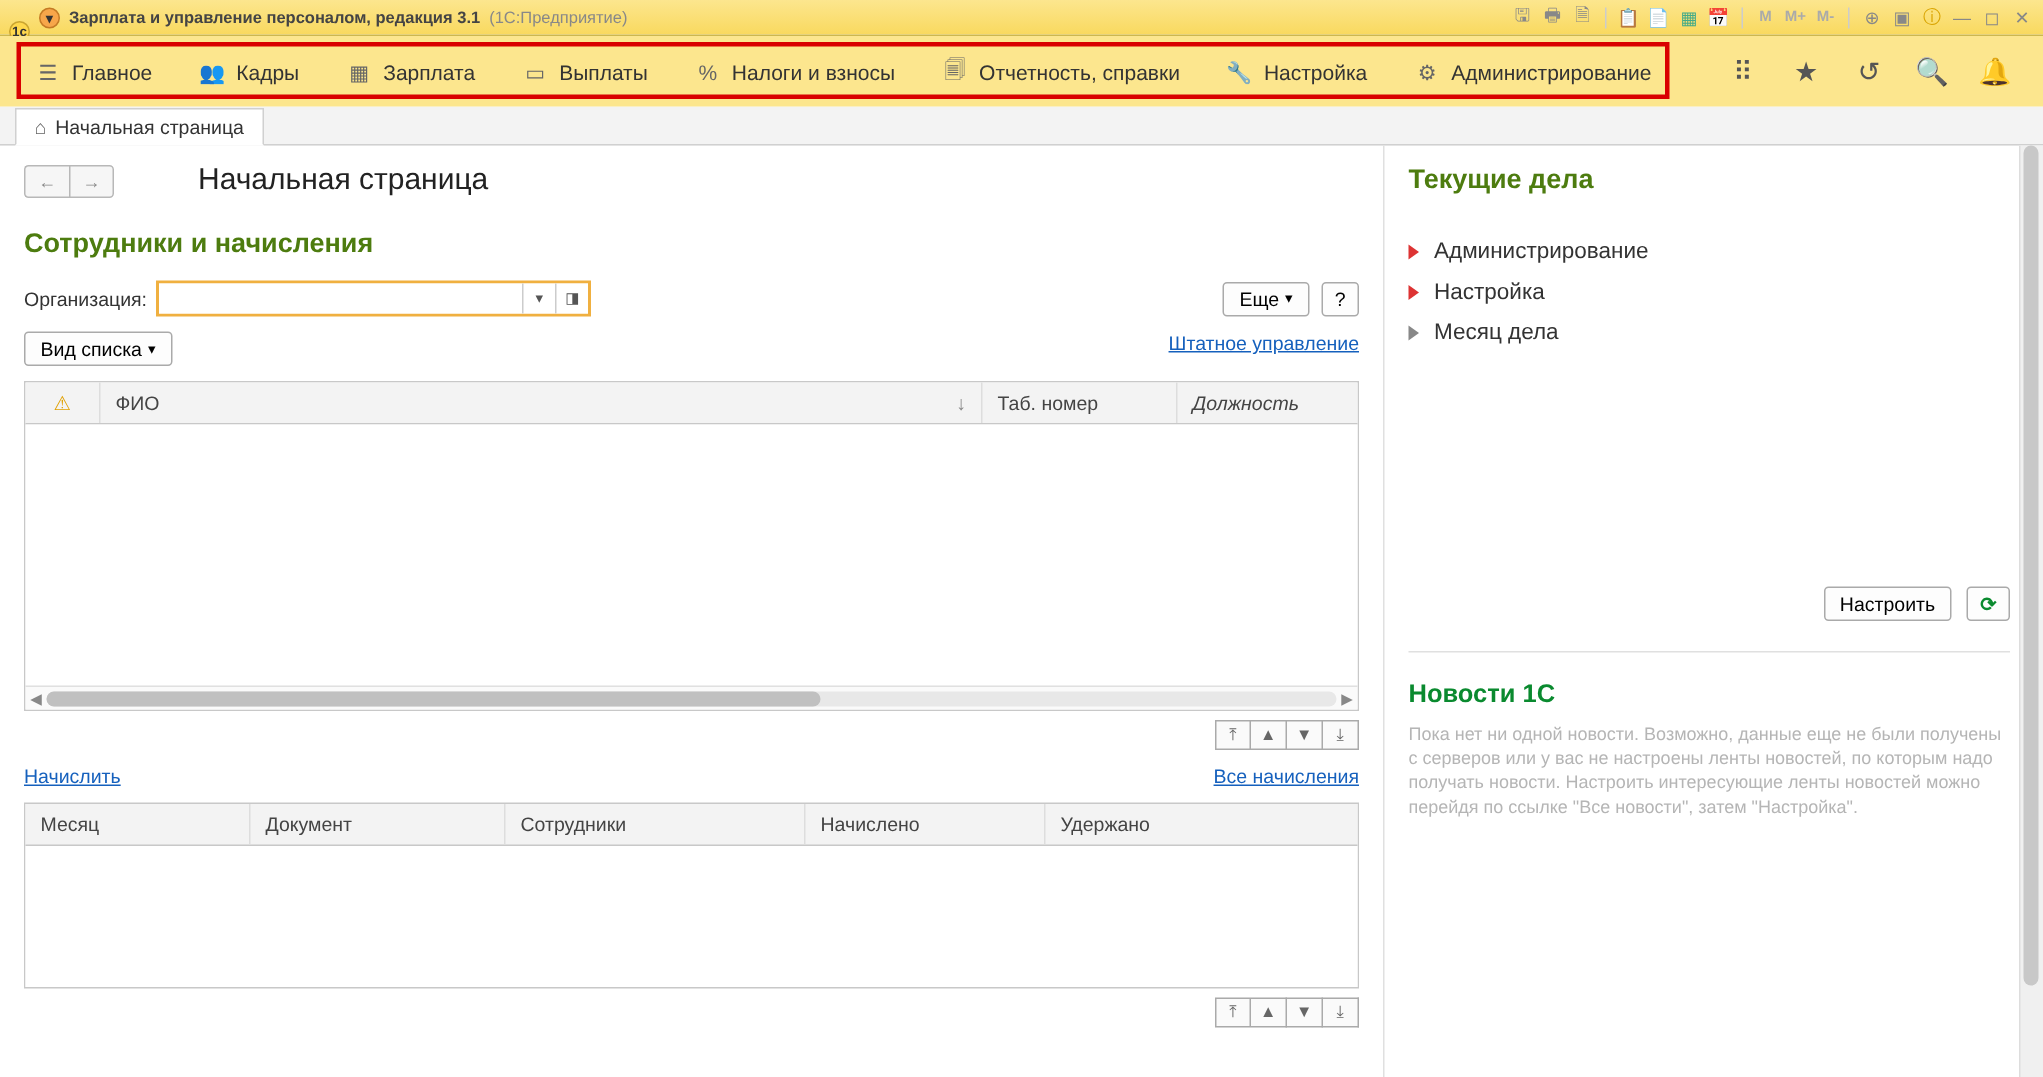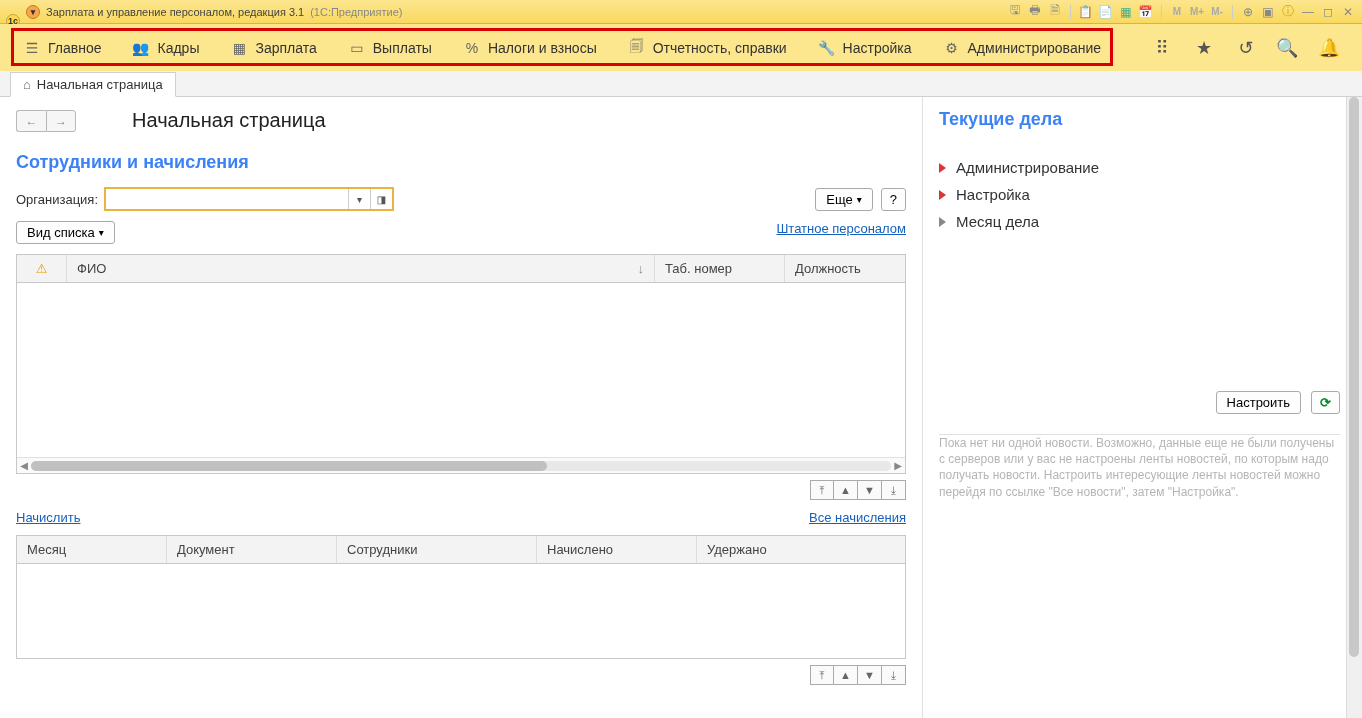--- a/index.html
+++ b/index.html
@@ -24,21 +24,21 @@
     border-bottom: 1px solid #ccb750;
   }
   .title-bar .left { display: flex; align-items: center; gap: 6px; flex: 1; }
   .title-bar .circle-icon {
     width: 14px; height: 14px; border-radius: 50%;
     display: inline-flex; align-items: center; justify-content: center;
     font-size: 9px; font-weight: bold;
   }
   .circle-yellow { background: #ffd84d; border: 1px solid #caa530; margin-top: 18px; }
   .circle-orange { background: #f7a64a; border: 1px solid #c47a25; }
-  .title-text { color: #444; }
+  .title-text { color: #444; font-weight: bold; }
   .title-suffix { color: #888; }
   .title-bar .right { display: flex; gap: 4px; align-items: center; }
   .tb-ico {
     width: 16px; height: 16px; display: inline-flex; align-items: center; justify-content: center;
     color: #888; font-size: 12px; cursor: pointer;
   }
   .tb-ico.m { color: #aaa; font-size: 10px; font-weight: bold; }
   .tb-sep { width: 1px; height: 14px; background: #ccc; margin: 0 3px; }
   
   .menu-bar {
@@ -122,21 +122,21 @@
     display: flex; align-items: center; justify-content: center;
     cursor: pointer;
     color: #888;
     font-size: 12px;
   }
   .nav-btn:first-child { border-right: none; border-radius: 3px 0 0 3px; }
   .nav-btn:last-child { border-radius: 0 3px 3px 0; }
   .page-title { font-size: 20px; font-weight: normal; color: #222; margin-left: 40px;}
   
   .section-h {
-    color: #3b82f6;
+    color: #4d7c0f;
     font-size: 18px;
     font-weight: bold;
     margin-bottom: 14px;
   }
   
   .org-row {
     display: flex; align-items: center; gap: 6px;
     margin-bottom: 10px;
   }
   .org-label { font-size: 13px; color: #333; }
@@ -346,35 +346,35 @@
         <button class="btn small">?</button>
       </div>
     </div>
 
     <div class="view-row">
       <button class="btn">
           <span>Вид списка</span>
           <span style="font-size:10px;">▾</span>
         </button>
       <div class="row-right">
-        <span class="link">Штатное персоналом</span>
+        <span class="link">Штатное управление</span>
       </div>
     </div>
 
     <div class="table">
       <div class="thead">
         <div class="th" style="width:50px; justify-content:center;">
             <span style="color:#e0a000;">⚠</span>
           </div>
         <div class="th" style="flex:1;">
             <span>ФИО</span>
             <span style="margin-left:auto; color:#888;">↓</span>
           </div>
         <div class="th" style="width:130px;">Таб. номер</div>
-        <div class="th" style="width:120px;">Должность</div>
+        <div class="th" style="width:120px;font-style:italic;">Должность</div>
       </div>
       <div class="tbody"></div>
       <div class="table-scroll">
         <span class="arrow">◀</span>
         <div class="track">
             <div class="thumb"></div>
           </div>
         <span class="arrow">▶</span>
       </div>
     </div>
@@ -431,20 +431,21 @@
       </div>
     </div>
     <div style="flex:0 0 140px;"></div>
     <div class="right-btn-row">
       <button class="btn">Настроить</button>
       <button class="btn small">
           <span class="refresh-ico">⟳</span>
         </button>
     </div>
     <hr style="border:none;border-top:1px solid #e0e0e0;">
+    <div class="news-h">Новости 1С</div>
     <div class="news-text">Пока нет ни одной новости.
 Возможно, данные еще не были получены с серверов или у вас не настроены ленты новостей, по которым надо получать новости.
 Настроить интересующие ленты новостей можно перейдя по ссылке "Все новости", затем "Настройка".</div>
   </div>
 </div>
 
 <div class="right-scroll">
   <div class="rthumb"></div>
 </div>
 

